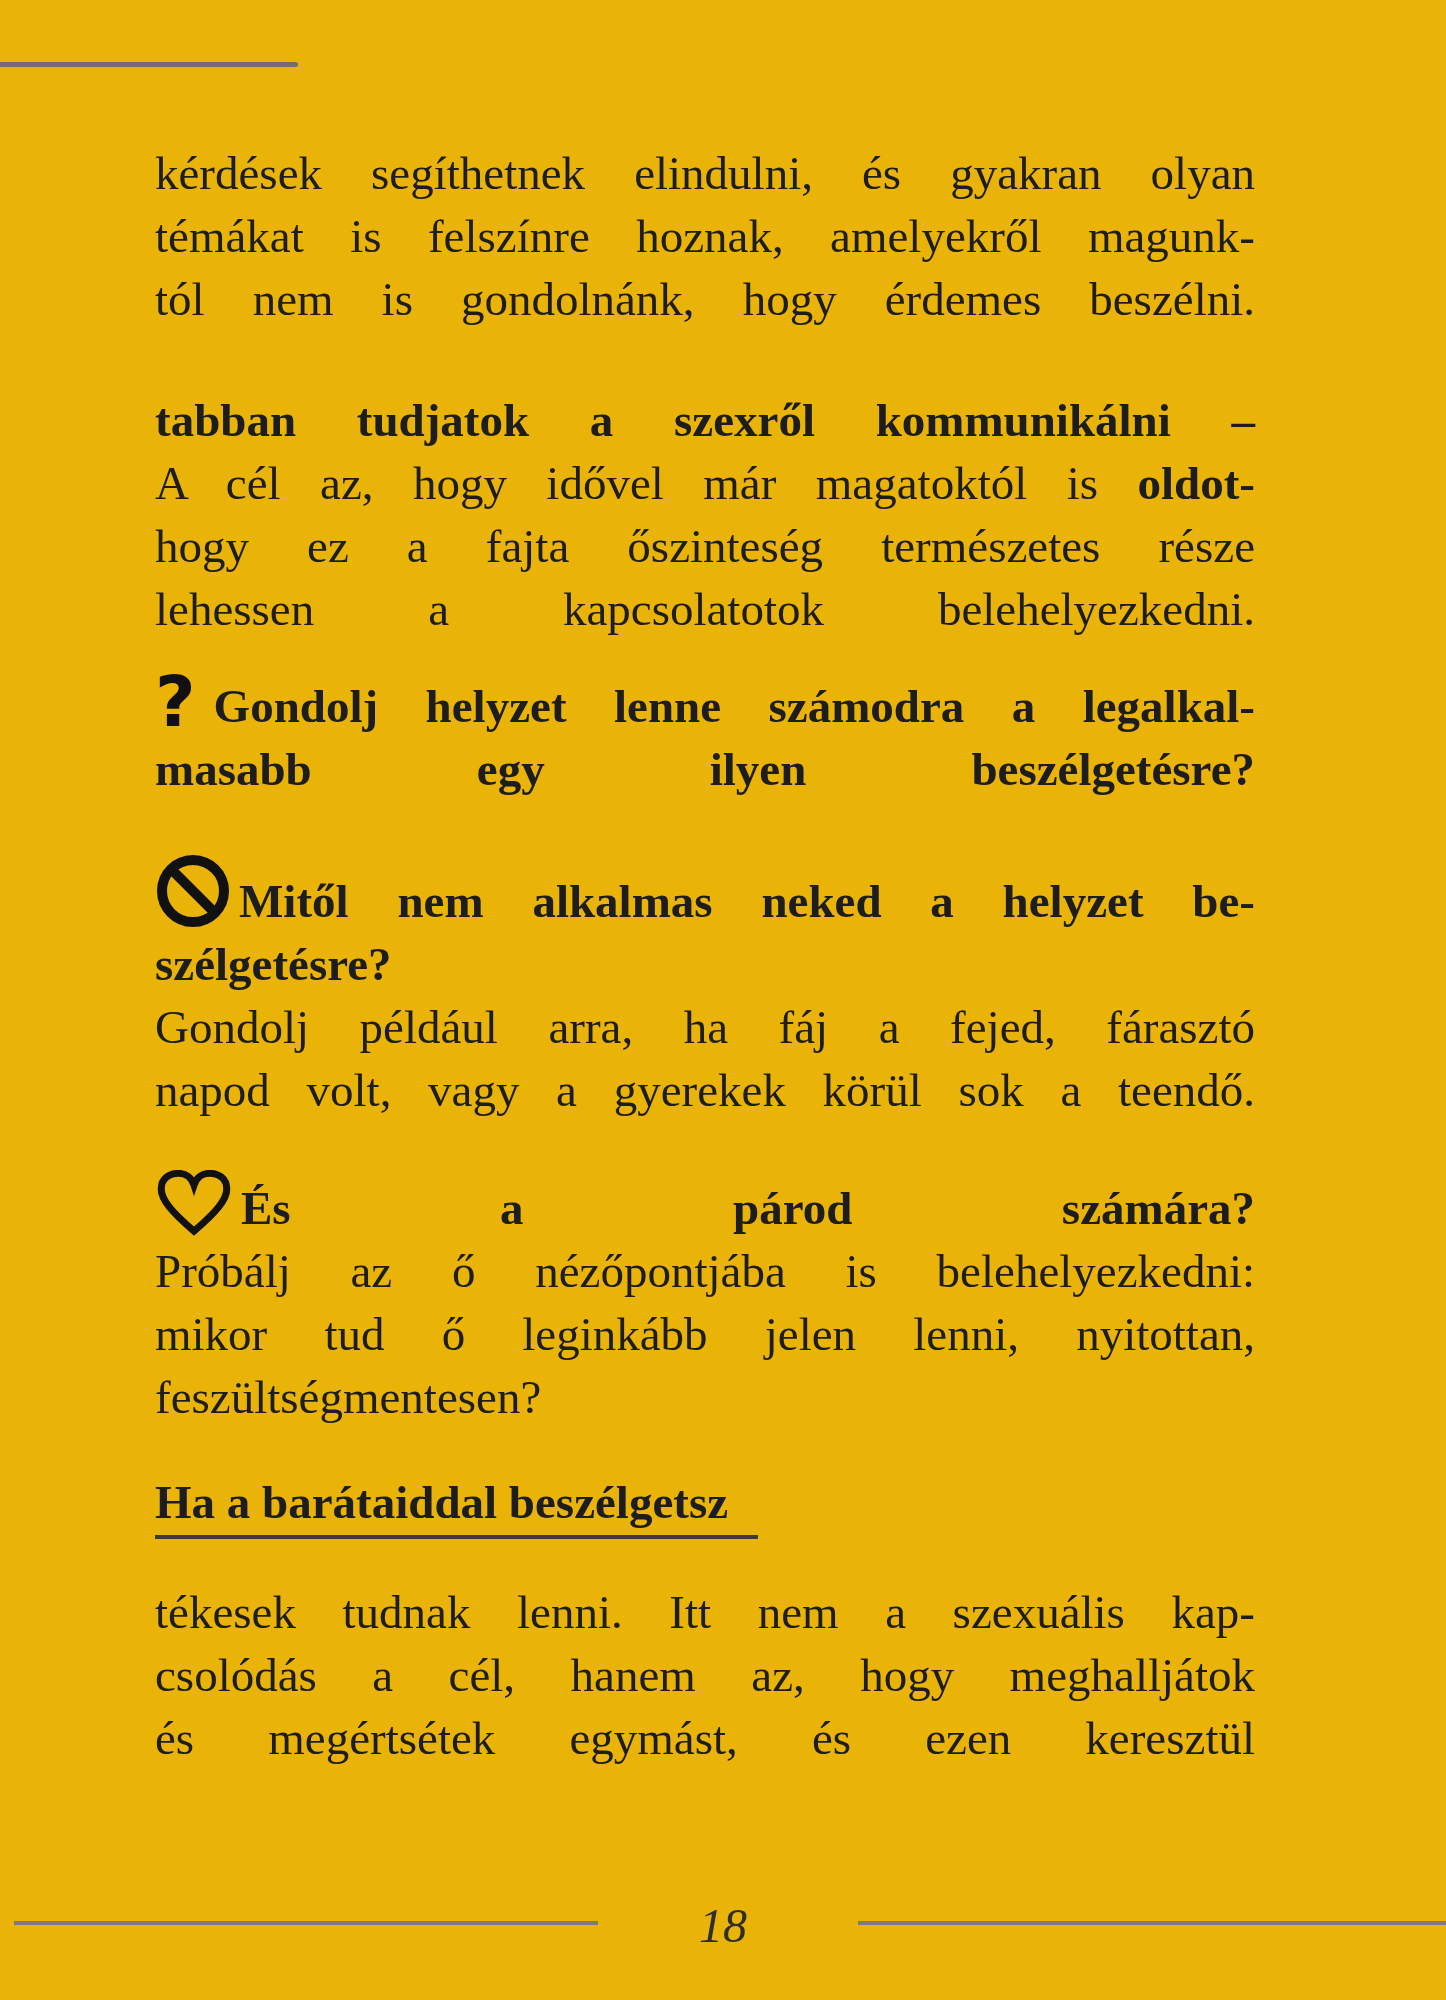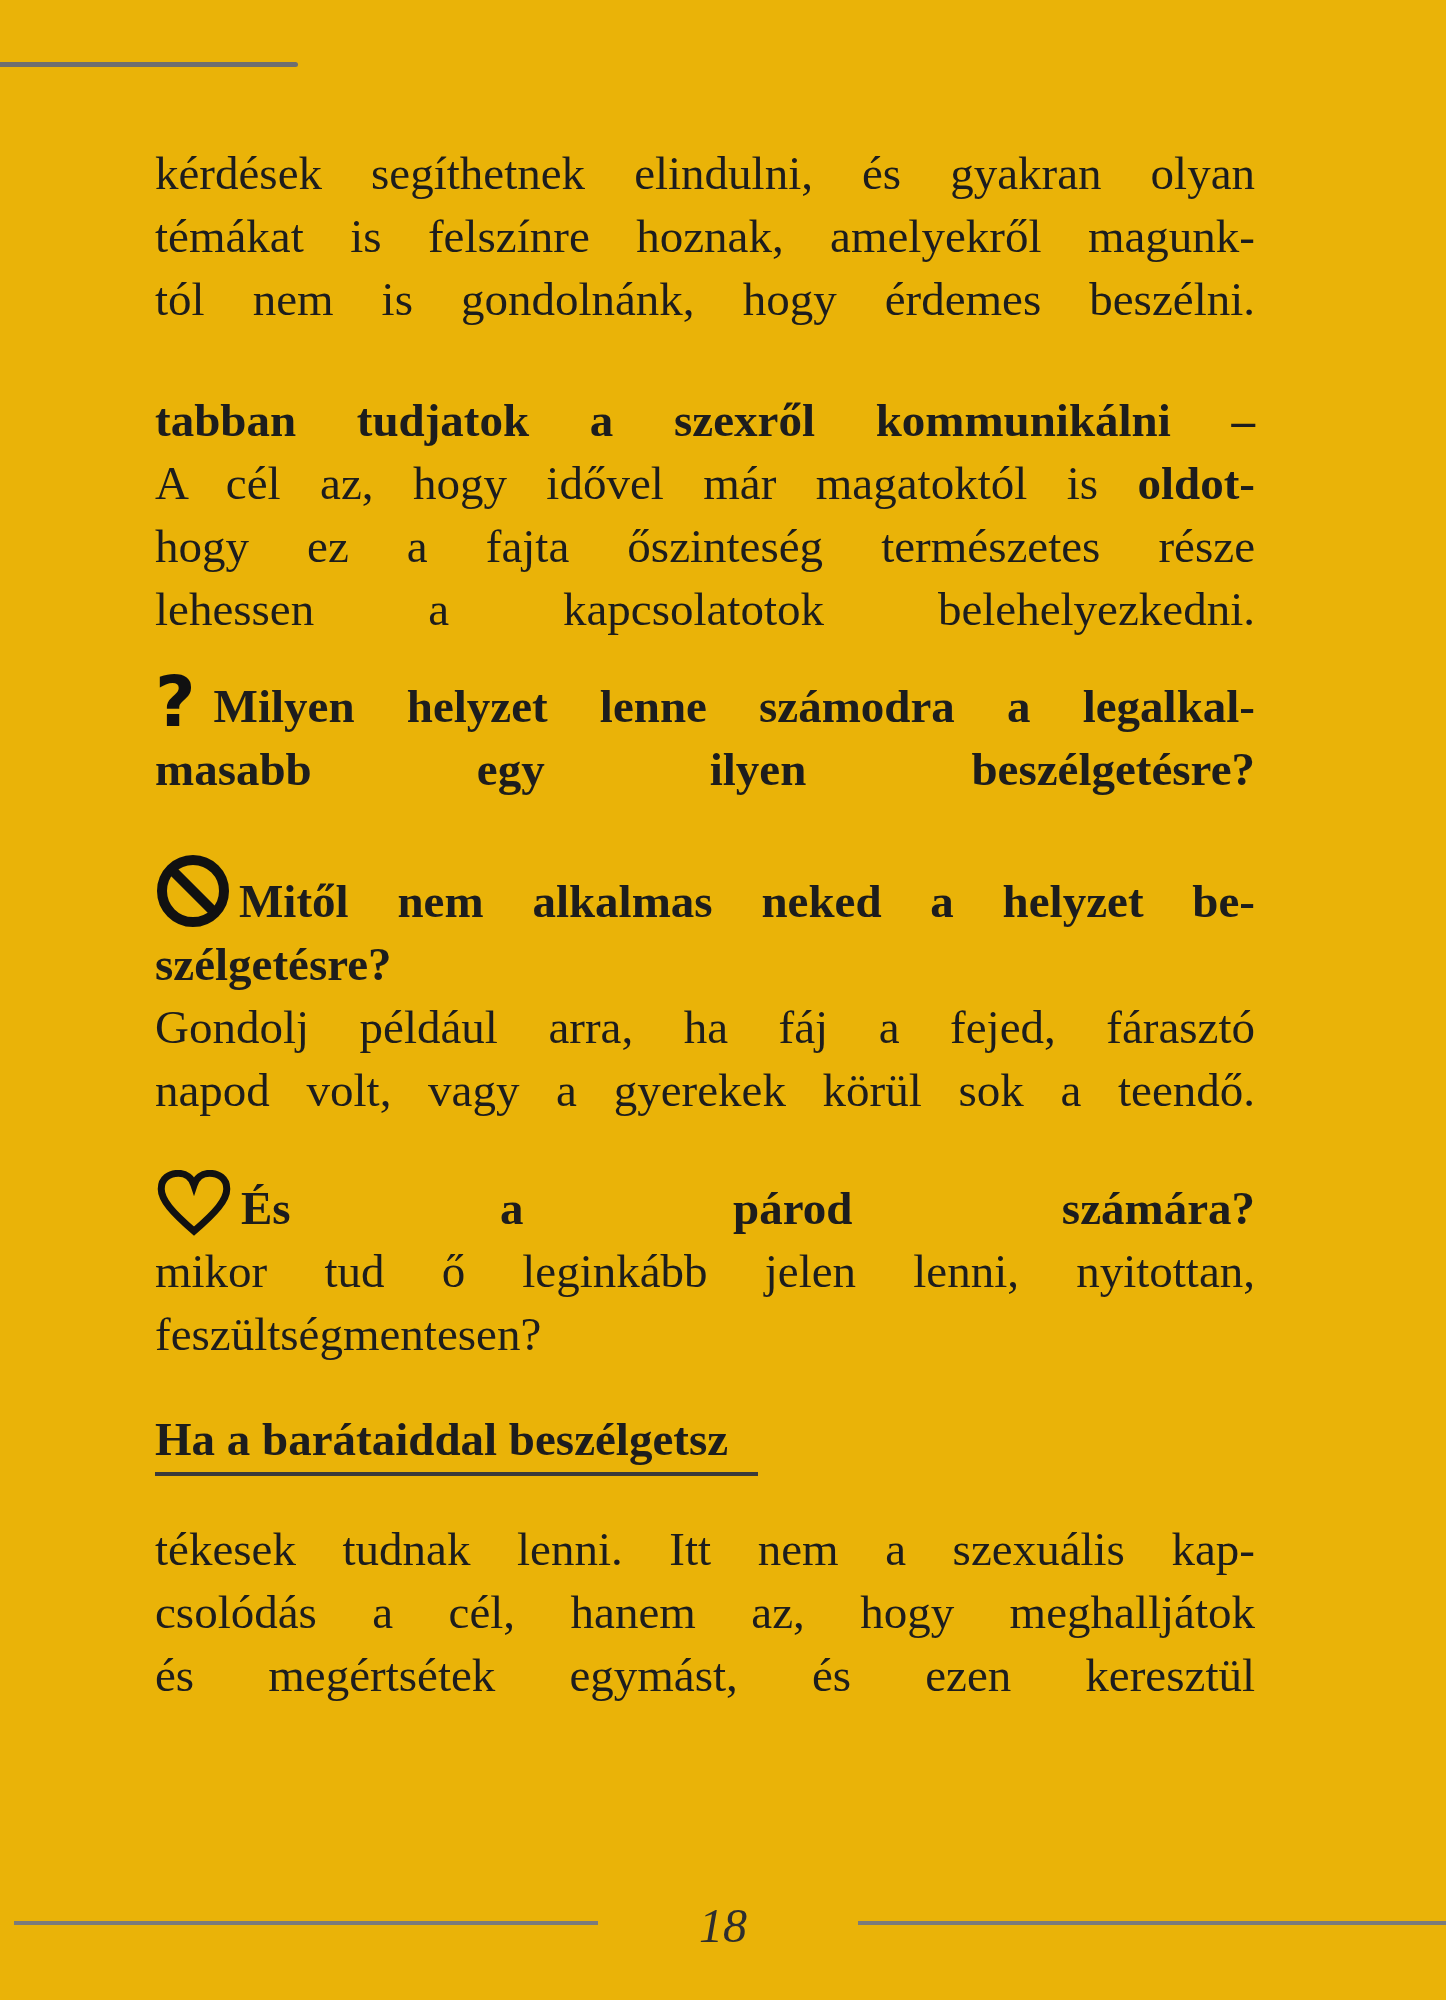--- a/index.html
+++ b/index.html
@@ -69,38 +69,39 @@
     </div>
 
     <div class="blk p2">
       <div class="ln bold">tabban tudjatok a szexről kommunikálni –</div>
       <div class="ln"><span>A cél az, hogy idővel már magatoktól is </span> <span class="bold">oldot-</span></div>
       <div class="ln">hogy ez a fajta őszinteség természetes része</div>
       <div class="ln ln-left">lehessen a kapcsolatotok belehelyezkedni.</div>
     </div>
 
     <div class="blk q bold">
-      <div class="ln"><span class="qmark">?</span><span>Milyen helyzet lenne számodra a legalkal-</span></div>
+      <div class="ln"><span class="qmark">?</span><span>Gondolj helyzet lenne számodra a legalkal-</span></div>
       <div class="ln ln-left">masabb egy ilyen beszélgetésre?</div>
     </div>
 
     <div class="blk no">
       <div class="ln bold"><svg class="icon-svg" width="76" height="76" viewBox="0 0 76 76">
             <circle cx="38" cy="38" r="31" fill="none" stroke="#111" stroke-width="10"></circle>
             <line x1="18" y1="18" x2="58" y2="58" stroke="#111" stroke-width="10"></line>
           </svg><span>Mitől nem alkalmas neked a helyzet be-</span></div>
       <div class="ln ln-left bold">szélgetésre?</div>
       <div class="ln">Gondolj például arra, ha fáj a fejed, fárasztó</div>
       <div class="ln">napod volt, vagy a gyerekek körül sok a teendő.</div>
     </div>
 
     <div class="blk heart">
       <div class="ln ln-left bold"><svg class="icon-svg" width="78" height="66" viewBox="0 0 100 84">
             <path d="M50 78 C22 54 8 38 8 24 C8 10 19 4 30 4 C40 4 47 10 50 19 C53 10 60 4 70 4 C81 4 92 10 92 24 C92 38 78 54 50 78 Z" fill="none" stroke="#111" stroke-width="9"></path>
           </svg><span>És a párod számára?</span></div>
+      <div class="ln">Próbálj az ő nézőpontjába is belehelyezkedni:</div>
       <div class="ln">mikor tud ő leginkább jelen lenni, nyitottan,</div>
       <div class="ln ln-left">feszültségmentesen?</div>
     </div>
 
     <div class="blk head">
       <span class="heading-text">Ha a barátaiddal beszélgetsz</span>
     </div>
 
     <div class="blk friends">
       <div class="ln">tékesek tudnak lenni. Itt nem a szexuális kap-</div>

